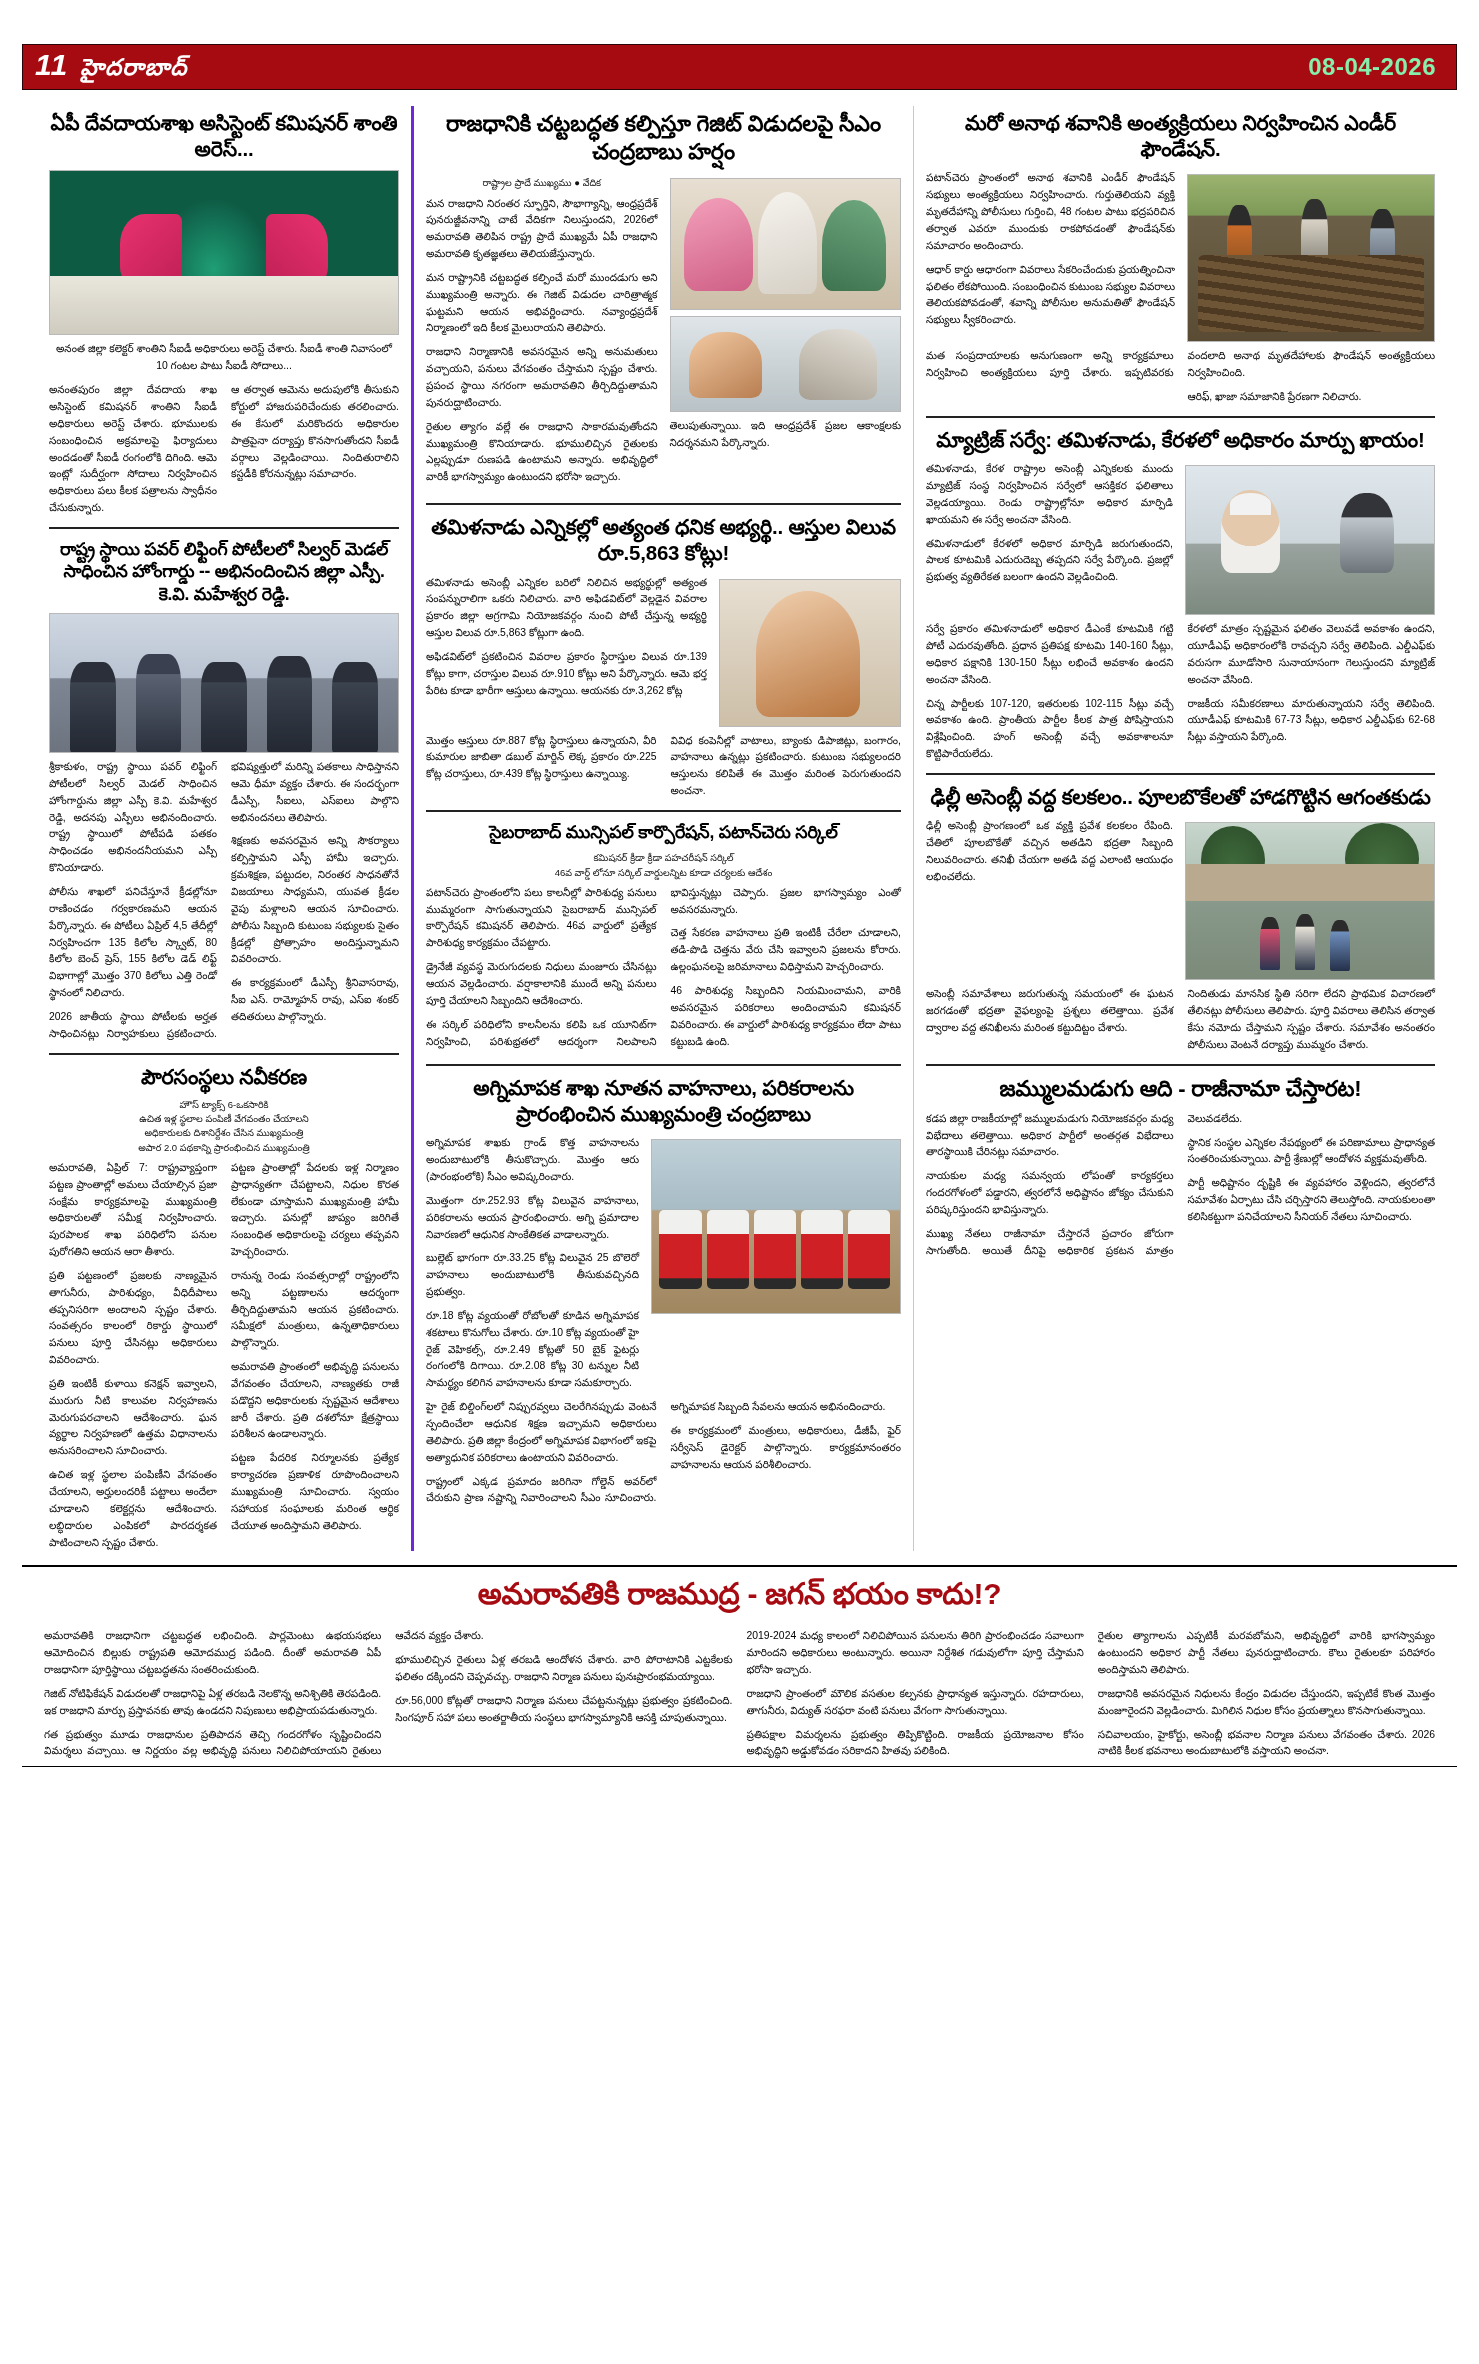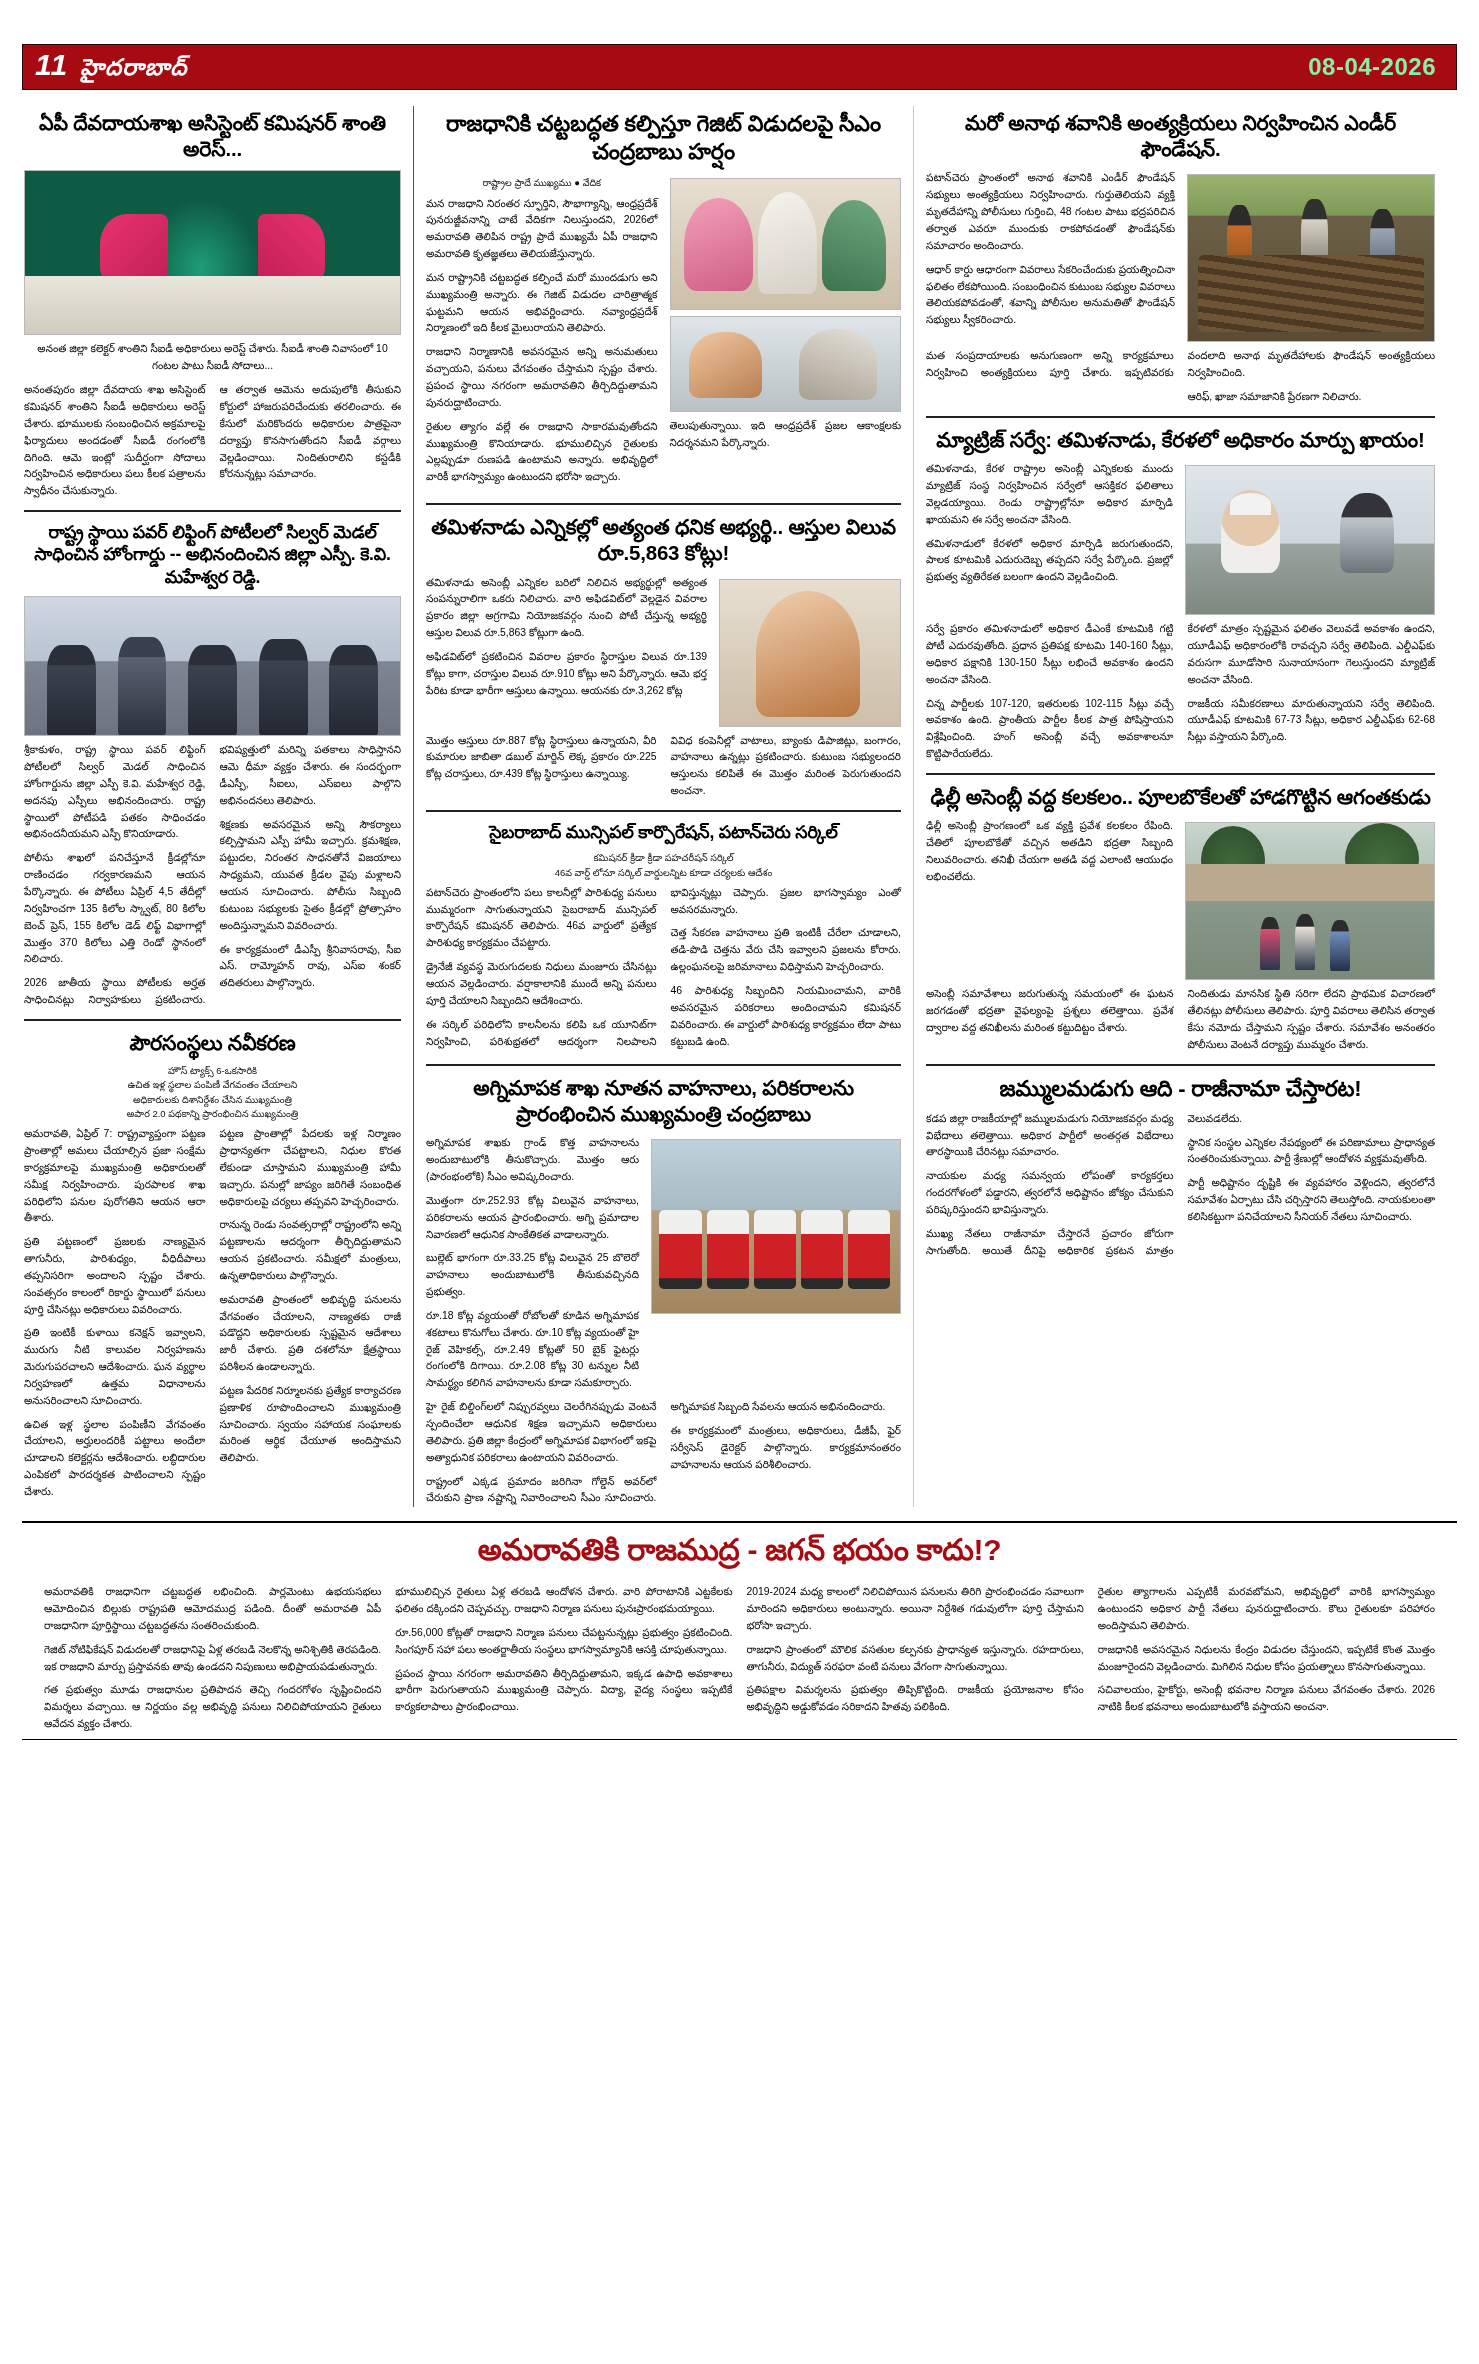--- a/index.html
+++ b/index.html
@@ -66,21 +66,21 @@
   .grid3{
     display:grid;
     grid-template-columns:392px 500px 523px;
     column-gap:0;
     margin:16px 22px 0 22px;
   }
   .col{
     box-sizing:border-box;
     padding:0 12px;
   }
-  .col.c1{padding-left:2px;border-right:1px solid #6d28d9;}
+  .col.c1{padding-left:2px;border-right:3px solid #6d28d9;margin-left:25px;}
   .col.c2{border-right:1px solid #c9c9c9;}
   .col.c3{padding-right:2px;}
 
   h2.hl{
     font-size:20.5px;
     line-height:1.28;
     font-weight:bold;
     text-align:center;
     margin:4px 0 8px 0;
     letter-spacing:-0.2px;
@@ -467,21 +467,20 @@
   </div>
 
   <div class="fullband">
     <h1 class="bandhl">అమరావతికి రాజముద్ర - జగన్ భయం కాదు!?</h1>
     <div class="bandbody fourcol">
       <p class="body">అమరావతికి రాజధానిగా చట్టబద్ధత లభించింది. పార్లమెంటు ఉభయసభలు ఆమోదించిన బిల్లుకు రాష్ట్రపతి ఆమోదముద్ర పడింది. దీంతో అమరావతి ఏపీ రాజధానిగా పూర్తిస్థాయి చట్టబద్ధతను సంతరించుకుంది.</p>
       <p class="body">గెజిట్ నోటిఫికేషన్ విడుదలతో రాజధానిపై ఏళ్ల తరబడి నెలకొన్న అనిశ్చితికి తెరపడింది. ఇక రాజధాని మార్పు ప్రస్తావనకు తావు ఉండదని నిపుణులు అభిప్రాయపడుతున్నారు.</p>
       <p class="body">గత ప్రభుత్వం మూడు రాజధానుల ప్రతిపాదన తెచ్చి గందరగోళం సృష్టించిందని విమర్శలు వచ్చాయి. ఆ నిర్ణయం వల్ల అభివృద్ధి పనులు నిలిచిపోయాయని రైతులు ఆవేదన వ్యక్తం చేశారు.</p>
       <p class="body">భూములిచ్చిన రైతులు ఏళ్ల తరబడి ఆందోళన చేశారు. వారి పోరాటానికి ఎట్టకేలకు ఫలితం దక్కిందని చెప్పవచ్చు. రాజధాని నిర్మాణ పనులు పునఃప్రారంభమయ్యాయి.</p>
       <p class="body">రూ.56,000 కోట్లతో రాజధాని నిర్మాణ పనులు చేపట్టనున్నట్లు ప్రభుత్వం ప్రకటించింది. సింగపూర్ సహా పలు అంతర్జాతీయ సంస్థలు భాగస్వామ్యానికి ఆసక్తి చూపుతున్నాయి.</p>
-      <p class="body">ప్రపంచ స్థాయి నగరంగా అమరావతిని తీర్చిదిద్దుతామని, ఇక్కడ ఉపాధి అవకాశాలు భారీగా పెరుగుతాయని ముఖ్యమంత్రి చెప్పారు. విద్యా, వైద్య సంస్థలు ఇప్పటికే కార్యకలాపాలు ప్రారంభించాయి.</p>
       <p class="body">2019-2024 మధ్య కాలంలో నిలిచిపోయిన పనులను తిరిగి ప్రారంభించడం సవాలుగా మారిందని అధికారులు అంటున్నారు. అయినా నిర్దేశిత గడువులోగా పూర్తి చేస్తామని భరోసా ఇచ్చారు.</p>
       <p class="body">రాజధాని ప్రాంతంలో మౌలిక వసతుల కల్పనకు ప్రాధాన్యత ఇస్తున్నారు. రహదారులు, తాగునీరు, విద్యుత్ సరఫరా వంటి పనులు వేగంగా సాగుతున్నాయి.</p>
       <p class="body">ప్రతిపక్షాల విమర్శలను ప్రభుత్వం తిప్పికొట్టింది. రాజకీయ ప్రయోజనాల కోసం అభివృద్ధిని అడ్డుకోవడం సరికాదని హితవు పలికింది.</p>
       <p class="body">రైతుల త్యాగాలను ఎప్పటికీ మరవబోమని, అభివృద్ధిలో వారికి భాగస్వామ్యం ఉంటుందని అధికార పార్టీ నేతలు పునరుద్ఘాటించారు. కౌలు రైతులకూ పరిహారం అందిస్తామని తెలిపారు.</p>
       <p class="body">రాజధానికి అవసరమైన నిధులను కేంద్రం విడుదల చేస్తుందని, ఇప్పటికే కొంత మొత్తం మంజూరైందని వెల్లడించారు. మిగిలిన నిధుల కోసం ప్రయత్నాలు కొనసాగుతున్నాయి.</p>
       <p class="body">సచివాలయం, హైకోర్టు, అసెంబ్లీ భవనాల నిర్మాణ పనులు వేగవంతం చేశారు. 2026 నాటికి కీలక భవనాలు అందుబాటులోకి వస్తాయని అంచనా.</p>
     </div>
   </div>
 
 </div>

